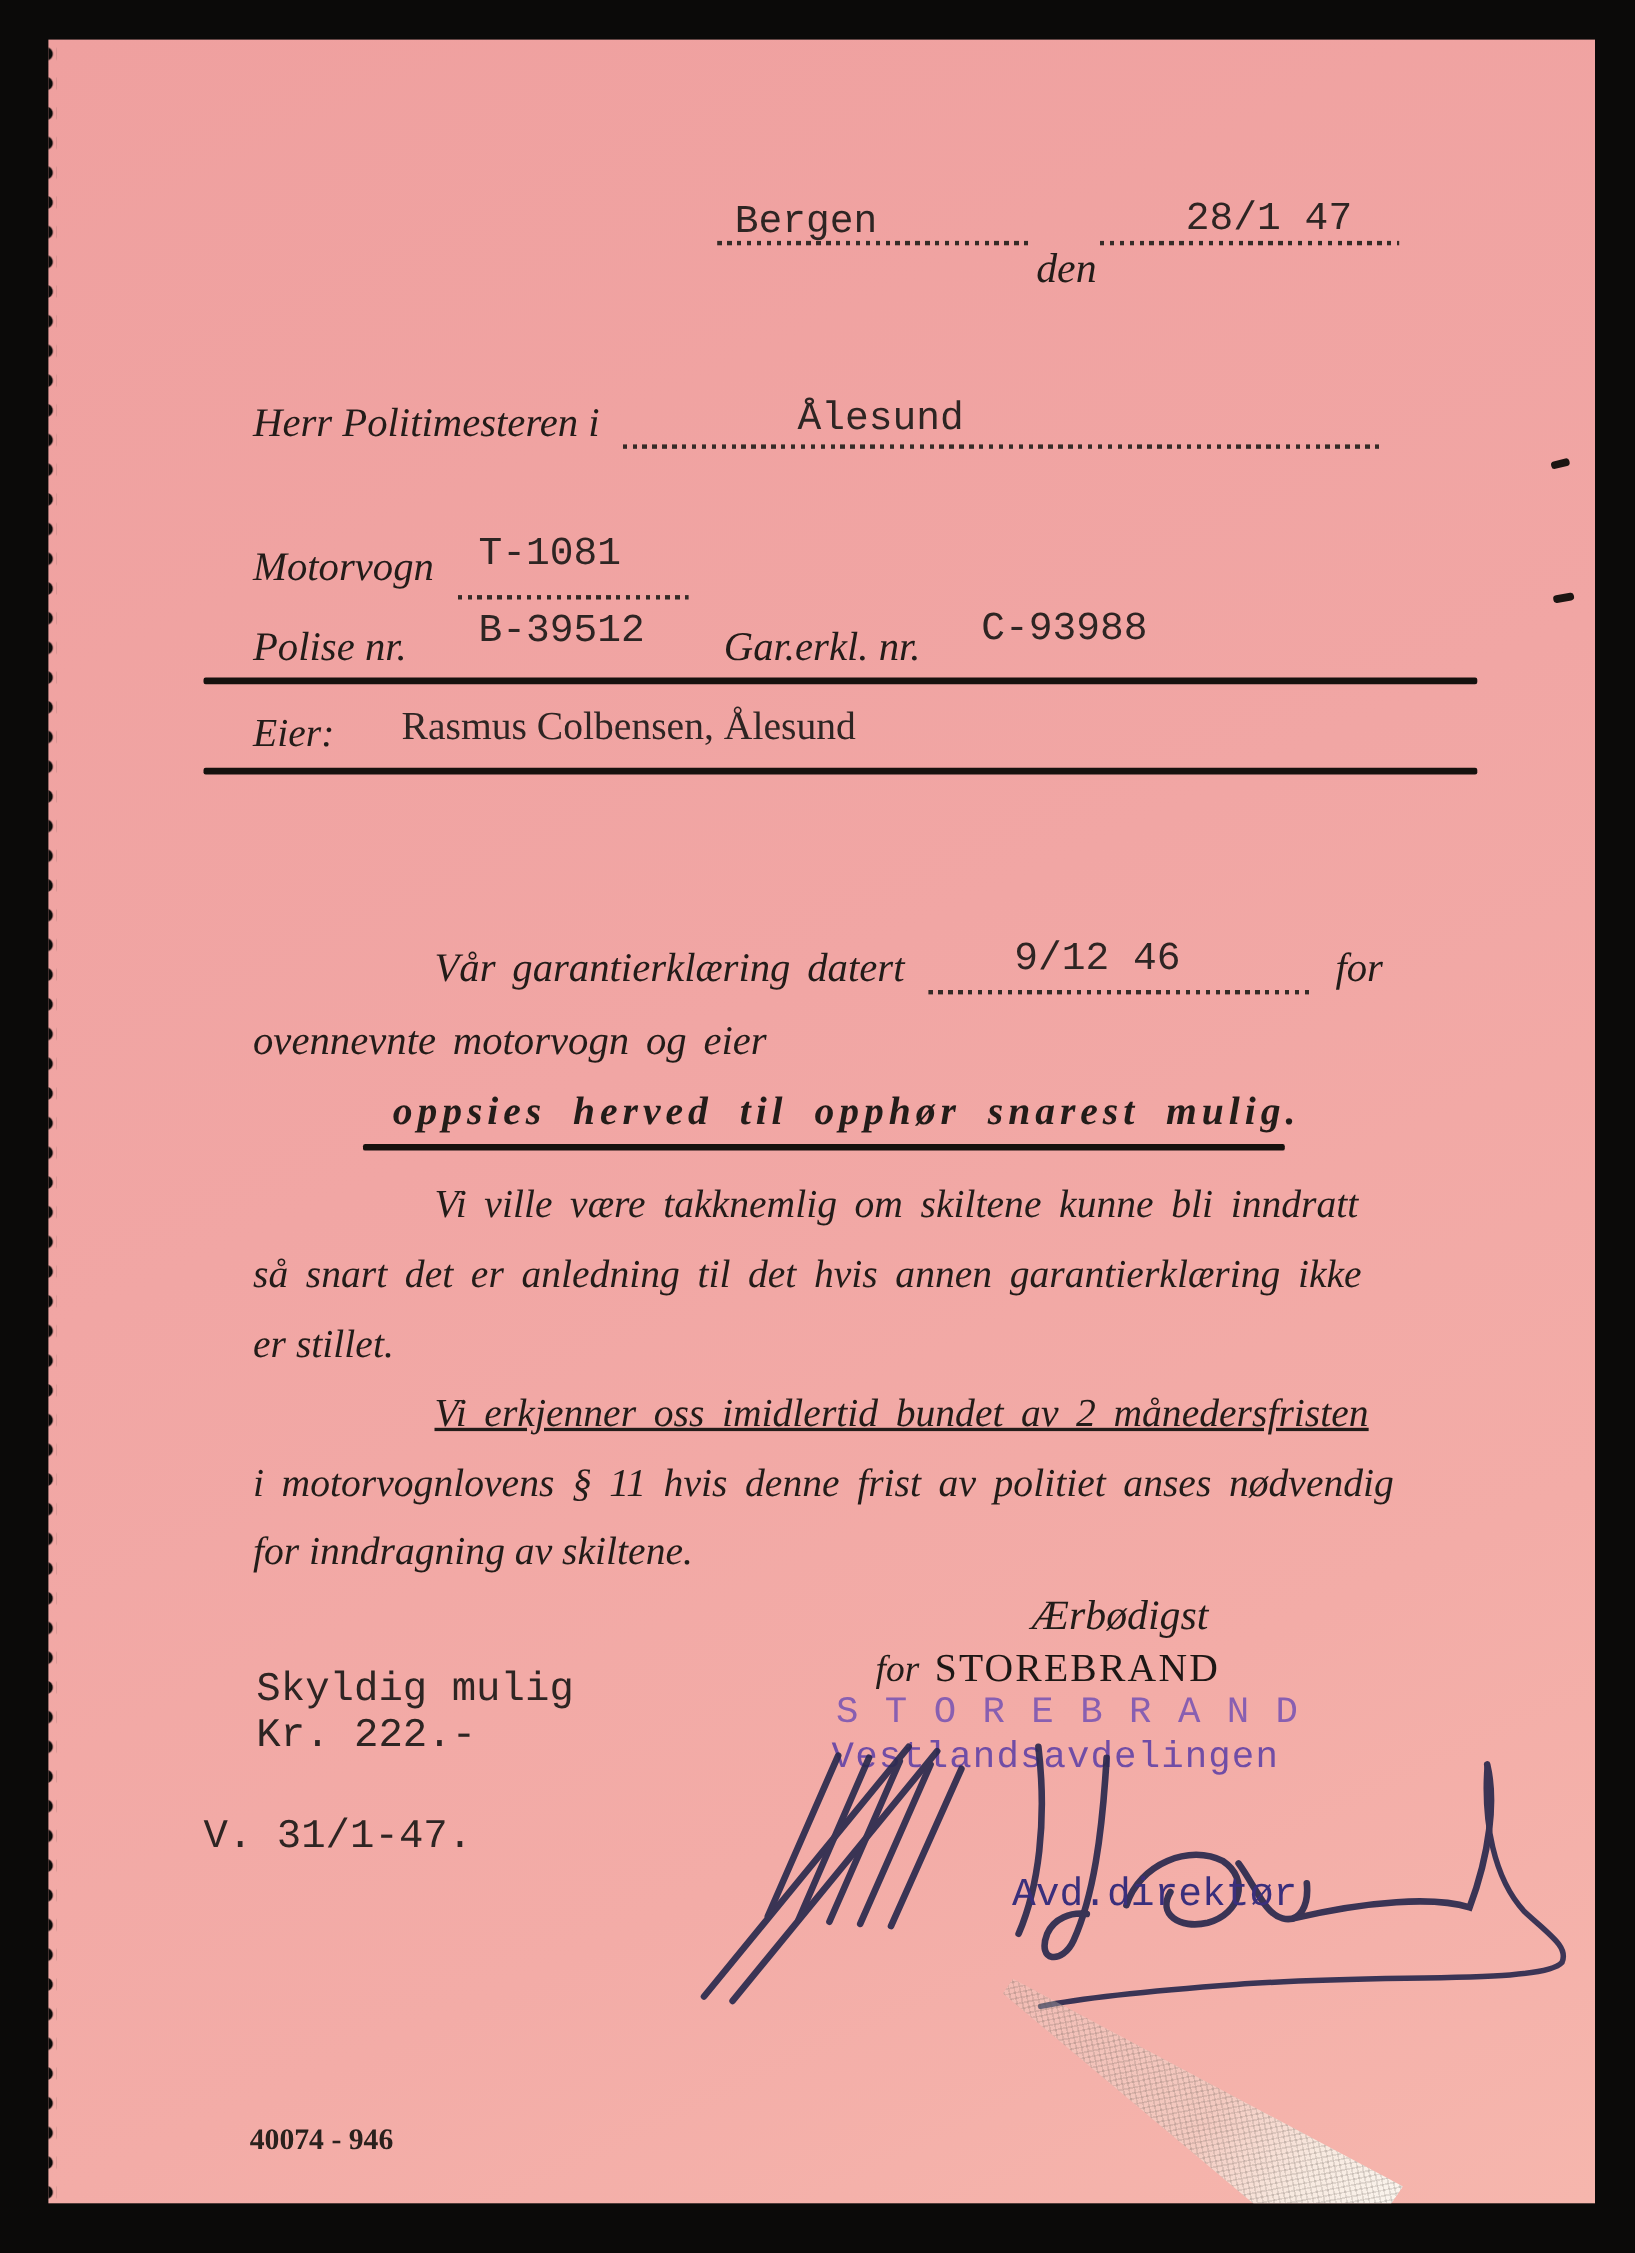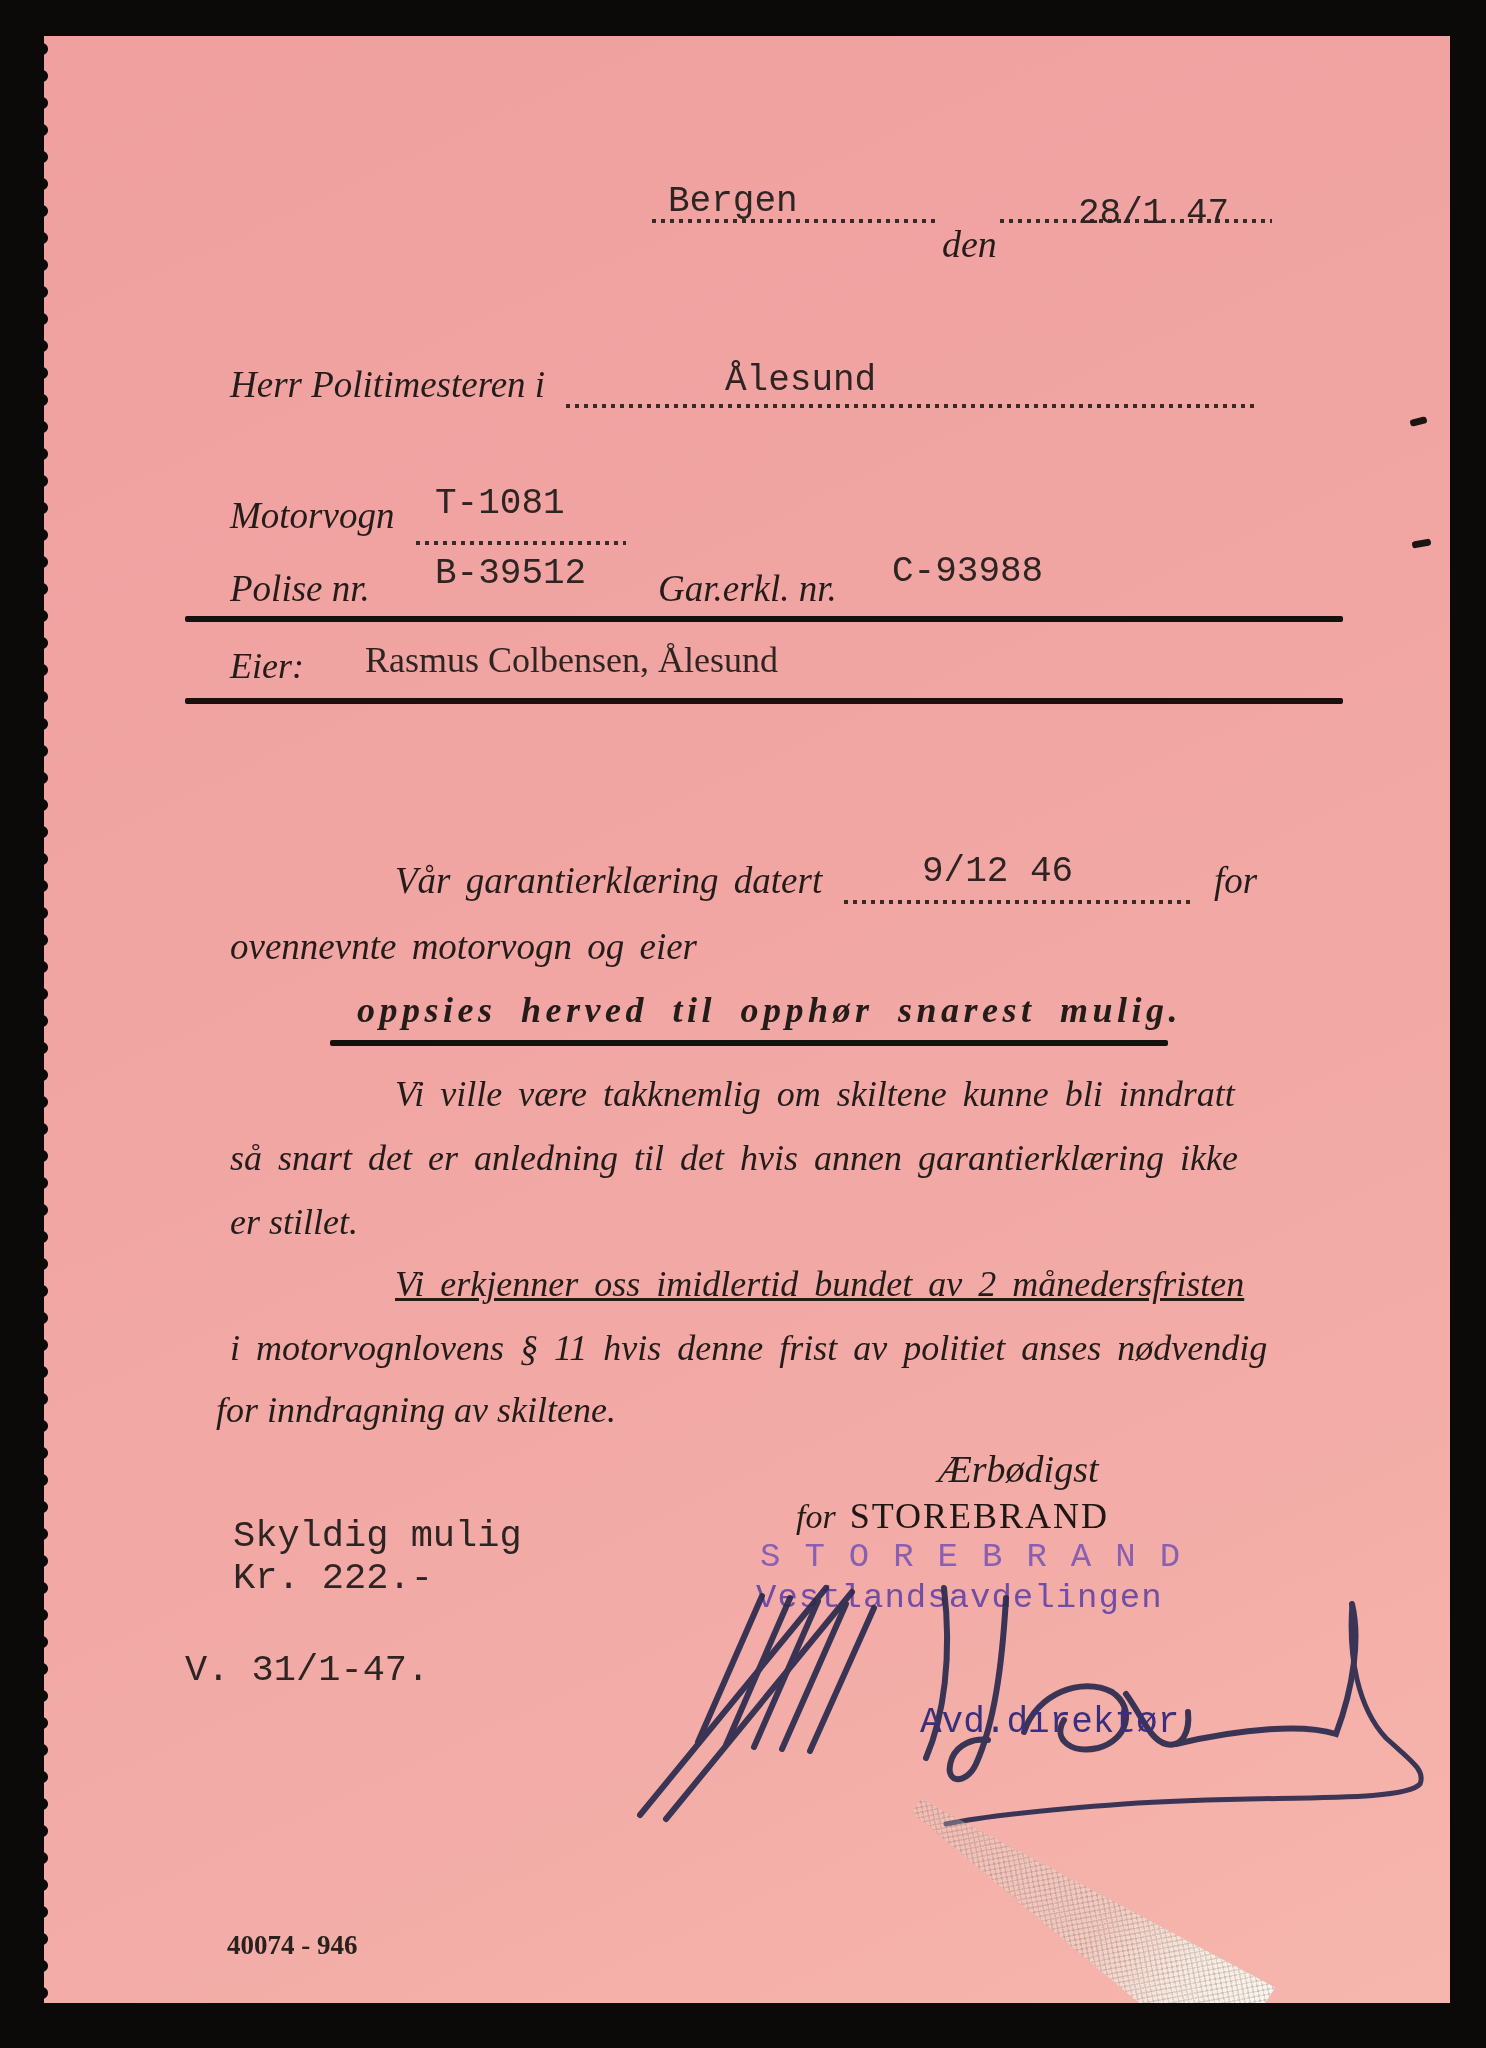--- a/index.html
+++ b/index.html
@@ -42,21 +42,21 @@
 </head>
 <body>
 
 <div class="paper">
   <div class="perf"></div>
 
   <div class="dots" style="left:608px; top:183px; width:288px;"></div>
   <div class="t mono" style="left:624px; top:148px; font-size:36px;">Bergen</div>
   <div class="t ser" style="left:898px; top:152px; font-size:38px;margin-top:37px;">den</div>
   <div class="dots" style="left:956px; top:183px; width:272px;"></div>
-  <div class="t mono" style="left:1034px; top:160px; font-size:36px;">28/1 47</div>
+  <div class="t mono" style="left:1034px; top:145px; font-size:36px;">28/1 47</div>
 
   <div class="dots" style="left:522px; top:368px; width:690px;"></div>
   <div class="t ser" style="left:186px; top:330px; font-size:37px;">Herr Politimesteren i</div>
   <div class="t mono" style="left:681px; top:327px; font-size:36px;">Ålesund</div>
 
   <div class="t ser" style="left:186px; top:461px; font-size:37px;">Motorvogn</div>
   <div class="dots" style="left:372px; top:505px; width:210px;"></div>
   <div class="t mono" style="left:391px; top:450px; font-size:36px;">T-1081</div>
 
   <div class="t ser" style="left:186px; top:534px; font-size:37px;">Polise nr.</div>
@@ -77,21 +77,21 @@
 
   <div class="t ser" style="left:266px; top:956px; font-size:36px; letter-spacing:4.5px; word-spacing:11px; font-weight:bold;margin-left:47px;">oppsies herved til opphør snarest mulig.</div>
   <div class="rule" style="left:286px; top:1004px; width:838px;"></div>
 
   <div class="t ser" style="left:351px; top:1040px; font-size:36px; word-spacing:7px;">Vi ville være takknemlig om skiltene kunne bli inndratt</div>
   <div class="t ser" style="left:186px; top:1104px; font-size:36px; word-spacing:7px;">så snart det er anledning til det hvis annen garantierklæring ikke</div>
   <div class="t ser" style="left:186px; top:1168px; font-size:36px;">er stillet.</div>
 
   <div class="t ser" style="left:351px; top:1230px; font-size:36px; word-spacing:7px;text-decoration:underline;">Vi erkjenner oss imidlertid bundet av 2 månedersfristen</div>
   <div class="t ser" style="left:186px; top:1294px; font-size:36px; word-spacing:7px;text-align:right;">i motorvognlovens § 11 hvis denne frist av politiet anses nødvendig</div>
-  <div class="t ser" style="left:172px; top:1356px; font-size:36px;">for inndragning av skiltene.</div>
+  <div class="t ser" style="left:186px; top:1356px; font-size:36px;">for inndragning av skiltene.</div>
 
   <div class="t ser" style="left:894px; top:1414px; font-size:38px;">Ærbødigst</div>
   <div class="t" style="left:752px; top:1462px;">
     <span class="ser" style="font-size:34px;">for</span>
     <span style="font-family:'Liberation Serif',serif; font-size:36px; color:#1d1715; letter-spacing:2px; margin-left:10px;">STOREBRAND</span>
   </div>
 
   <div class="t stamp" style="left:716px; top:1504px; font-size:34px; letter-spacing:24px; color:#8059b2; opacity:.92;">STOREBRAND</div>
   <div class="t stamp" style="left:712px; top:1545px; font-size:34px; letter-spacing:1px; color:#6a48a6; opacity:.95;">Vestlandsavdelingen</div>
 

